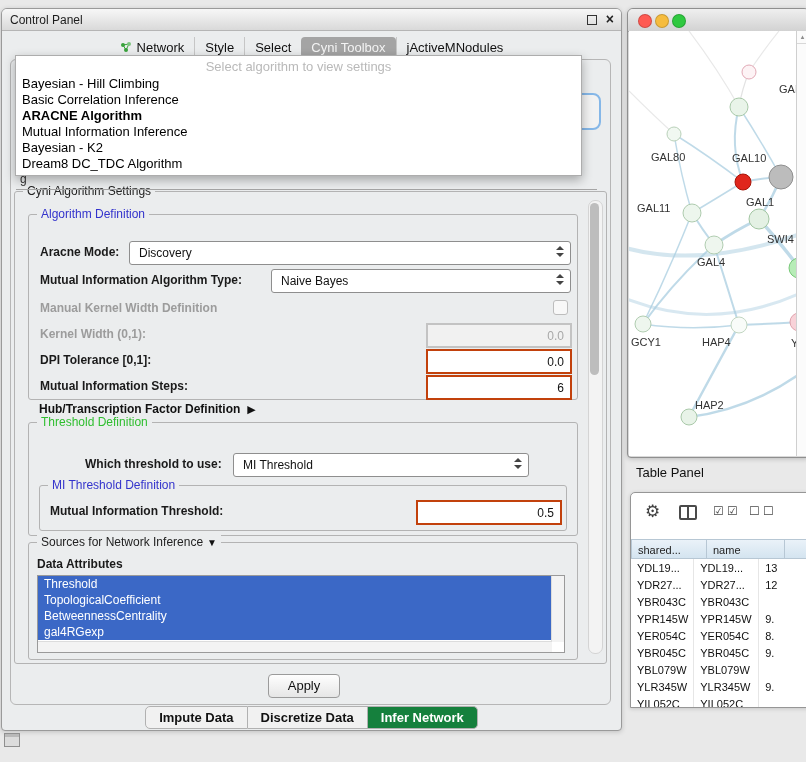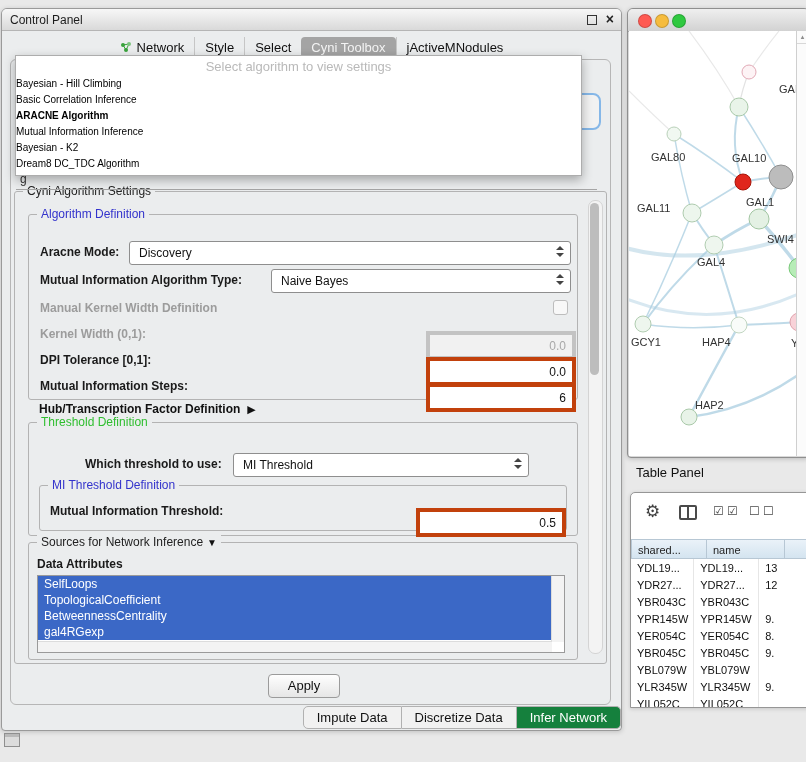--- a/index.html
+++ b/index.html
@@ -33,30 +33,30 @@
   .gtitle{position:absolute;top:-8px;left:8px;background:#ebedee;padding:0 4px;font-size:12px;color:#222;white-space:nowrap;}
   .gtitle.blue{color:var(--title-blue,#3333cc);text-align:right;}
   .gtitle.green{color:var(--title-green,#33cc33);}
   .lbl{position:absolute;font-size:12px;font-weight:bold;color:#1a1a1a;white-space:nowrap;}
   .lbl.dis{color:#9c9c9c;}
   .combo{position:absolute;height:22px;background:#fff;border:1px solid #8e8e8e;border-radius:3px;}
   .combo .cval{position:absolute;left:9px;top:4px;font-size:12px;color:#111;}
   .combo .arrows{position:absolute;right:5px;top:4px;width:9px;height:14px;}
   .a-up{width:0;height:0;border-left:4px solid transparent;border-right:4px solid transparent;border-bottom:4px solid #444;margin-bottom:3px;}
   .a-dn{width:0;height:0;border-left:4px solid transparent;border-right:4px solid transparent;border-top:4px solid #444;}
-  .field{position:absolute;height:21px;background:#fff;border:4px solid #c2410c;margin-top:8px;}
+  .field{position:absolute;height:21px;background:#fff;border:2px solid #c2410c;}
   .field span{position:absolute;right:6px;top:4px;font-size:12px;color:#111;}
   .field.dis{background:#f1f1f1;border-color:#c3c3c3;}
   .field.dis span{color:#a8a8a8;}
   .chk{position:absolute;width:13px;height:13px;border:1px solid #bdbdbd;background:#f8f8f8;border-radius:3px;}
   
   .popup{position:absolute;left:13px;top:46px;width:565px;height:119px;background:#fff;
     border:1px solid #adadad;box-shadow:0 4px 10px rgba(0,0,0,.3);z-index:40;}
   .popup-placeholder{height:18px;line-height:18px;text-align:center;color:#b9b9b9;font-size:13px;margin-top:2px;}
-  .popup-item{height:16px;line-height:16px;padding-left:0;font-size:10px;color:#000;}
+  .popup-item{height:16px;line-height:16px;padding-left:6px;font-size:13px;color:#000;}
   .popup-item.bold{font-weight:bold;}
   .focus-frag{position:absolute;left:561px;top:84px;width:34px;height:33px;border:2px solid #85b7e8;
     border-radius:8px;background:#f2f2f2;z-index:4;}
   .g-frag{position:absolute;left:14px;top:163px;width:581px;height:17px;border-bottom:1px solid #a5a5a5;z-index:3;}
   .g-frag span{position:absolute;left:4px;top:0;font-size:12px;color:#333;}
   
   .cyni{position:absolute;left:12px;top:182px;width:591px;height:471px;border:1px solid #b3b3b3;border-radius:3px;}
   .vscroll{position:absolute;right:3px;top:8px;width:13px;height:452px;background:#f3f3f3;
     border:1px solid #d4d4d4;border-radius:7px;}
   .vthumb{position:absolute;left:1px;top:2px;width:9px;height:172px;background:#bdbdbd;border-radius:5px;}
@@ -64,21 +64,21 @@
   .hub .t{font-size:12px;font-weight:bold;color:#111;}
   .hub .arr{font-size:11px;color:#111;}
   .src-title-arr{font-size:10px;color:#111;margin-left:4px;}
   .attr-list{position:absolute;left:8px;top:32px;width:526px;height:76px;background:#fff;border:1px solid #9a9a9a;overflow:hidden;}
   #attr-items{position:absolute;left:0;top:0;right:12px;bottom:10px;}
   .attr-item{height:16px;line-height:16px;padding-left:6px;font-size:12px;color:#fff;background:var(--selection-blue,#3b68c6);white-space:nowrap;}
   .list-vscroll{position:absolute;right:0;top:0;width:12px;bottom:10px;background:#f3f3f3;border-left:1px solid #dcdcdc;}
   .list-hscroll{position:absolute;left:0;right:12px;bottom:0;height:10px;background:#f3f3f3;border-top:1px solid #dcdcdc;}
   .apply-btn{position:absolute;left:266px;top:665px;width:70px;height:22px;border:1px solid #9b9b9b;border-radius:4px;
     background:linear-gradient(#fefefe,#e6e6e6);font-size:13px;color:#111;text-align:center;line-height:21px;}
-  .btabs{position:absolute;left:0;right:0;top:697px;display:flex;justify-content:flex-end;}
+  .btabs{position:absolute;left:0;right:0;top:697px;display:flex;justify-content:center;font-weight:bold;}
   .btab{padding:3px 13px;font-size:13px;color:#111;background:#f1f1f1;border:1px solid #b1b1b1;border-left:none;}
   .btab:first-child{border-left:1px solid #b1b1b1;border-radius:5px 0 0 5px;}
   .btab:last-child{border-radius:0 5px 5px 0;}
   .btab.sel{background:#15803d;color:#fff;}
   
   .window-net{position:absolute;left:627px;top:8px;width:181px;height:448px;background:#d9d9d9;
     border:1px solid #8f8f8f;border-radius:6px 6px 4px 4px;box-shadow:0 1px 5px rgba(0,0,0,.2);}
   .net-titlebar{position:absolute;left:0;right:0;top:0;height:22px;background:linear-gradient(#efefef,#d2d2d2);
     border-bottom:1px solid #a8a8a8;border-radius:5px 5px 0 0;}
   .light{position:absolute;top:5px;width:12px;height:12px;border-radius:50%;border:1px solid rgba(0,0,0,.18);}
@@ -238,21 +238,21 @@
       </div>
     </div>
 
     <div class="group" style="left:13px;top:350px;width:548px;height:116px;">
       <span class="gtitle">
         <span>Sources for Network Inference</span><span class="src-title-arr">▼</span>
       </span>
       <span class="lbl" style="left:8px;top:14px;">Data Attributes</span>
       <div class="attr-list">
         <div id="attr-items">
-            <div class="attr-item">SelfLoops</div>
+            <div class="attr-item">Threshold</div>
             <div class="attr-item">TopologicalCoefficient</div>
             <div class="attr-item">BetweennessCentrality</div>
             <div class="attr-item">gal4RGexp</div>
           </div>
         <div class="list-vscroll"></div>
         <div class="list-hscroll"></div>
       </div>
     </div>
   </div>
 

